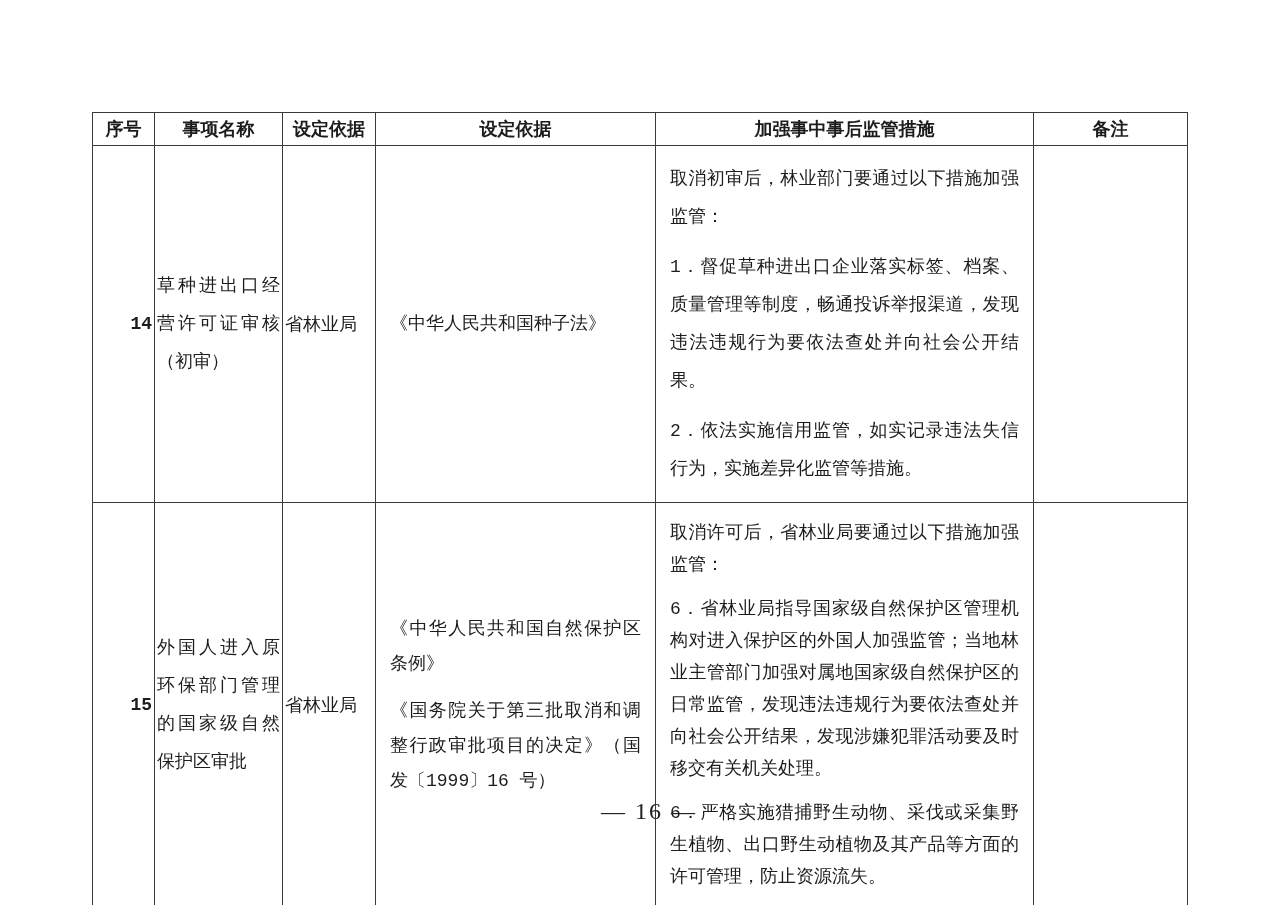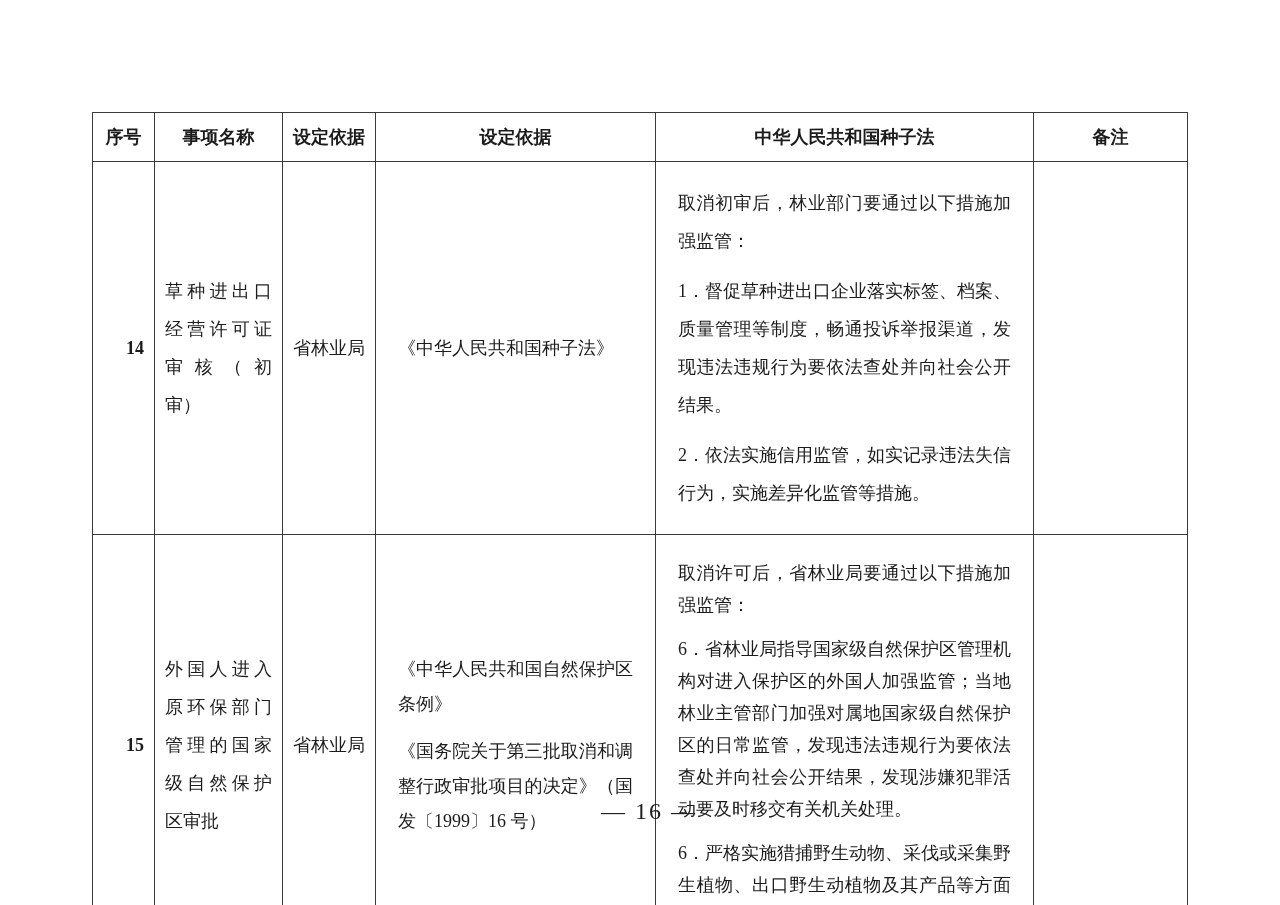--- a/index.html
+++ b/index.html
@@ -18,23 +18,24 @@
   .doc-table {
     position: absolute;
     left: 92px;
     top: 112px;
     width: 1095px;
     border-collapse: collapse;
     table-layout: fixed;
   }
   .doc-table th, .doc-table td {
     border: 1.6px solid #3a3a3a;
-    padding: 10px;
+    padding: 2px;
     vertical-align: middle;
     font-size: 18px;
+    font-family: Liberation Mono, monospace;
   }
   .doc-table th {
     height: 28px;
     font-weight: bold;
     text-align: center;
     font-size: 18px;
   }
   tr.row-14 > td { height: 272px; }
   tr.row-15 > td { height: 361px; }
 
@@ -43,21 +44,20 @@
     font-weight: bold;
     font-size: 18px;
   }
   .c-name {
     padding: 0 5px;
     line-height: 38px;
     text-align: justify;
     text-justify: inter-ideograph;
   }
   .c-dept {
-    text-align: center;
   }
   .c-basis {
     padding: 0 7px;
     font-size: 18.5px;
     line-height: 40px;
   }
   .c-basis.lh-sm { line-height: 35px; }
   .c-basis p, .c-measures p {
     margin: 12px;
     text-align: justify;
@@ -91,21 +91,21 @@
     <col style="width:280px">
     <col style="width:378px">
     <col style="width:154px">
   </colgroup>
   <thead>
     <tr>
       <th>序号</th>
       <th>事项名称</th>
       <th>设定依据</th>
       <th>设定依据</th>
-      <th>中华人民共和国种子法</th>
+      <th>加强事中事后监管措施</th>
       <th>备注</th>
     </tr>
   </thead>
   <tbody>
     <tr class="row-14">
       <td class="c-id">14</td>
       <td class="c-name">草种进出口经营许可证审核（初审）</td>
       <td class="c-dept">省林业局</td>
       <td class="c-basis">
         <p>《中华人民共和国种子法》</p>

